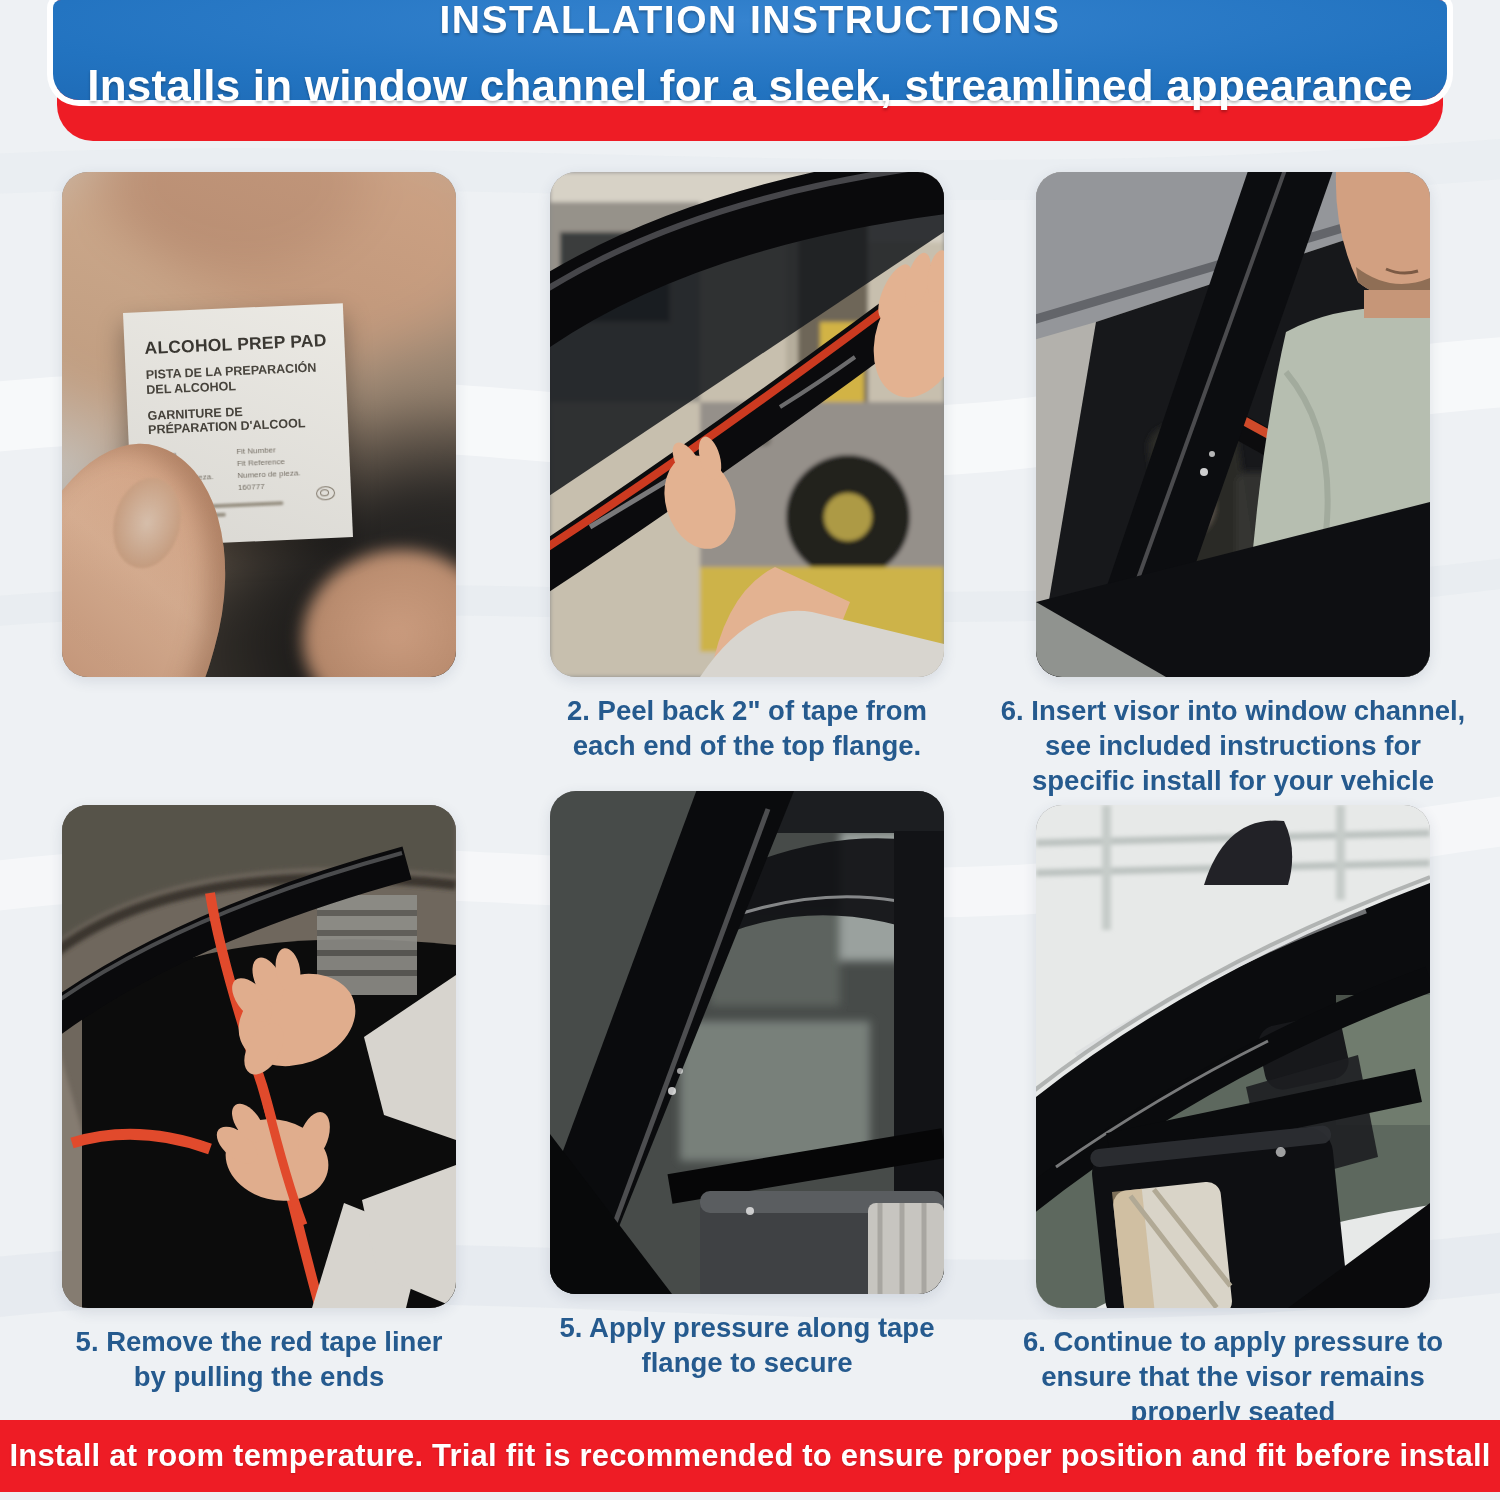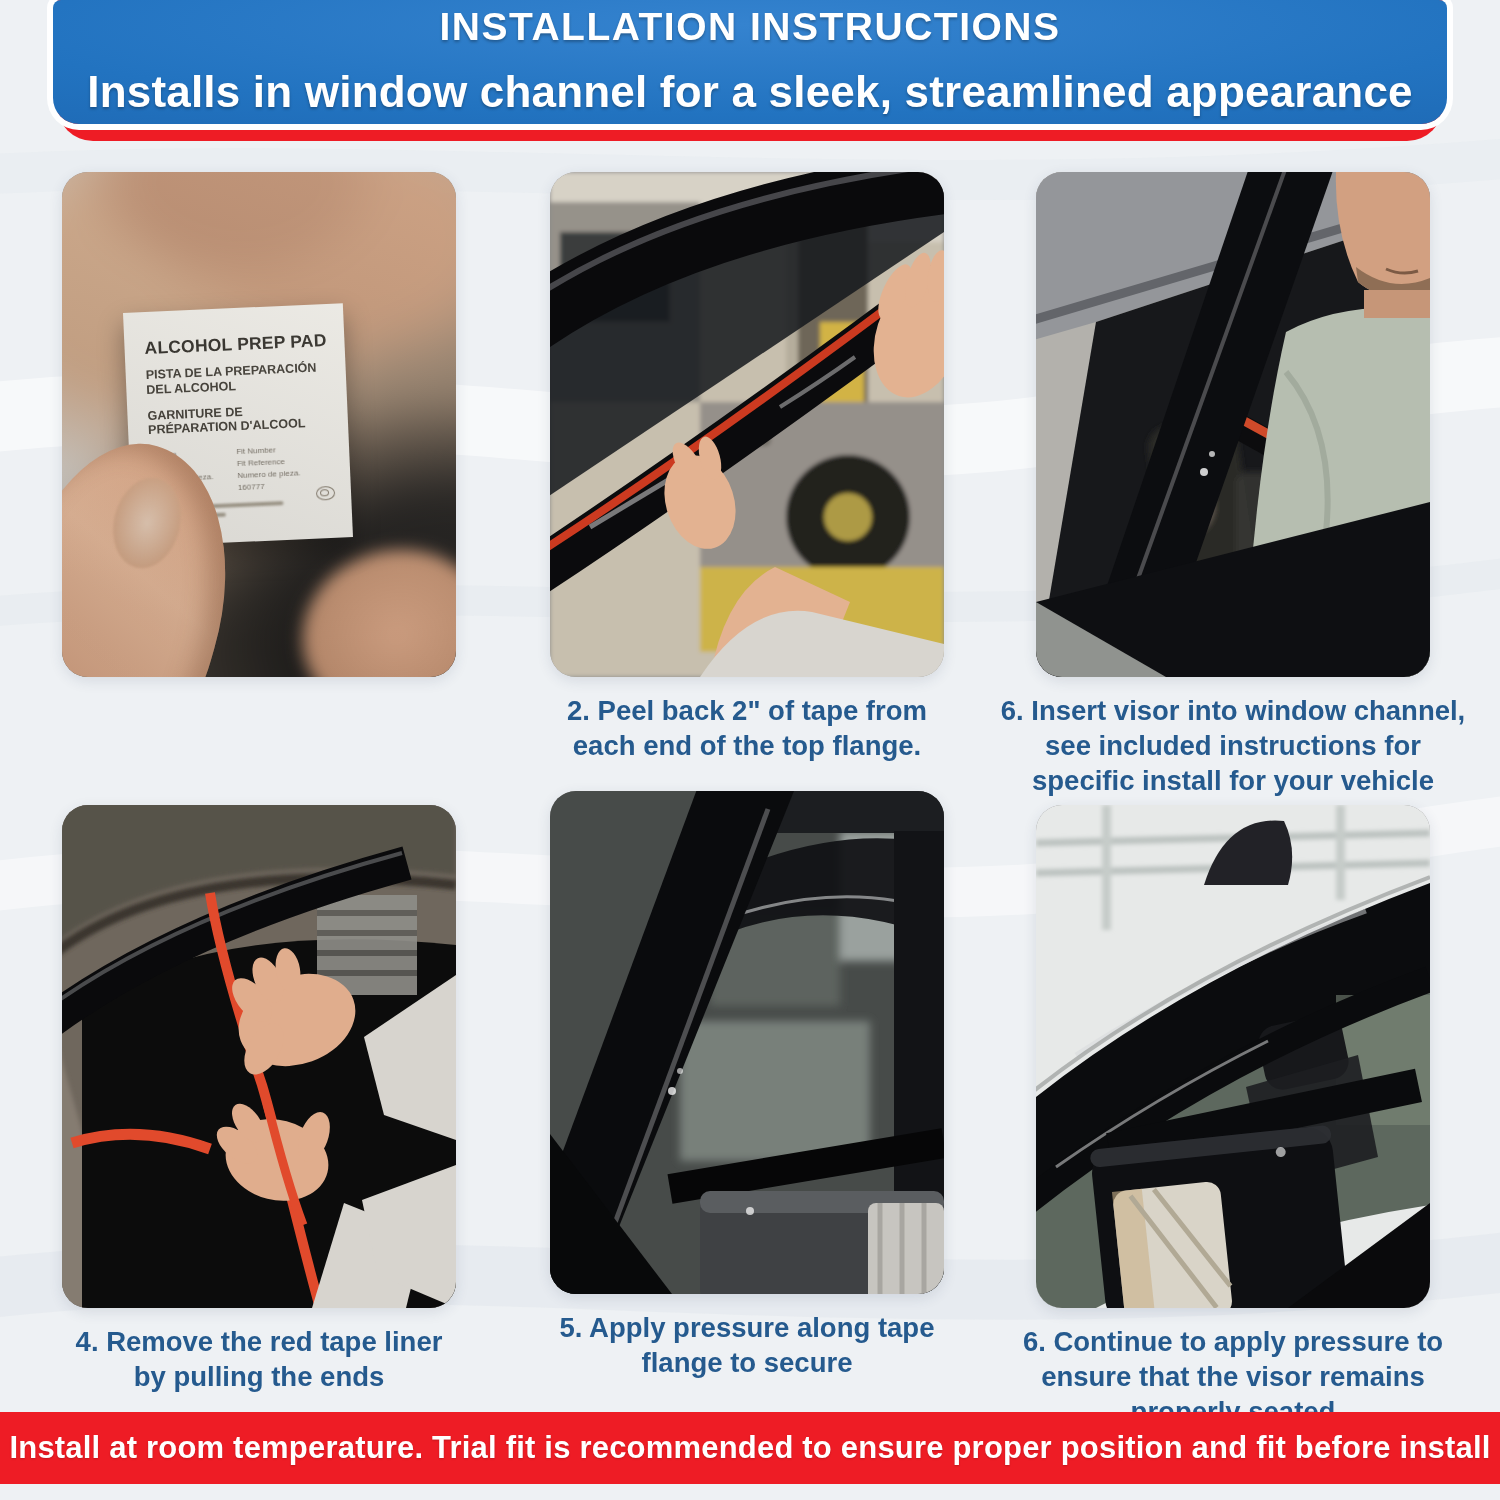--- a/index.html
+++ b/index.html
@@ -3,24 +3,24 @@
 <meta charset="utf-8">
 <style>
   html,body{margin:0;padding:0;}
   body{width:1500px;height:1500px;background:#eef1f4;font-family:"Liberation Sans",sans-serif;}
   .page{position:relative;width:1500px;height:1500px;overflow:hidden;background:#eef1f4;}
   .bg-swoosh{position:absolute;left:0;top:0;z-index:0;}
 
   
   .header-red{position:absolute;left:57px;right:57px;top:0;height:141px;
     background:#ee1c25;border-radius:0 0 36px 36px;z-index:1;}
-  .header{position:absolute;left:53px;right:53px;top:0;height:124px;z-index:2;
+  .header{position:absolute;left:53px;right:53px;top:0;height:100px;z-index:2;
     background:radial-gradient(120% 160% at 50% 20%, #3583cf 0%, #2273c0 45%, #1a5fa8 100%);
     border-radius:8px 8px 26px 26px;box-shadow:0 0 0 6px #ffffff;
-    display:flex;flex-direction:column;align-items:center;justify-content:center;
+    display:flex;flex-direction:column;align-items:center;justify-content:space-between;
     color:#fff;text-align:center;}
   .h-title{font-size:39px;font-weight:800;letter-spacing:1.5px;line-height:1.05;
     text-shadow:0 2px 3px rgba(0,0,0,.28);}
   .h-sub{font-size:44px;font-weight:700;margin-top:20px;letter-spacing:.2px;
     text-shadow:0 2px 3px rgba(0,0,0,.28);}
 
   
   .cell{position:absolute;width:394px;z-index:2;}
   .photo{position:relative;width:394px;height:505px;border-radius:26px;overflow:hidden;
     background:#888;box-shadow:0 4px 14px rgba(40,60,90,.12);}
@@ -60,21 +60,21 @@
   .p1-thumb{position:absolute;left:-45px;bottom:-95px;width:205px;height:330px;
     background:linear-gradient(25deg,#d29a79,#eec0a0 60%,#e3ab88);
     border-radius:46% 54% 42% 50%;transform:rotate(16deg);
     box-shadow:inset -14px 10px 24px rgba(120,70,40,.35);}
   .p1-thumb-nail{position:absolute;left:52px;bottom:108px;width:66px;height:92px;
     background:radial-gradient(closest-side,#eed3bd,#dcae8d);border-radius:50%;
     transform:rotate(14deg);filter:blur(1px);}
   .p1-shade{position:absolute;inset:0;background:linear-gradient(200deg,rgba(255,255,255,.08),rgba(0,0,0,.12) 85%);}
 
   
-  .footer{position:absolute;left:0;right:0;bottom:16px;height:72px;background:#ee1c25;z-index:3;
+  .footer{position:absolute;left:0;right:0;bottom:8px;height:72px;background:#ee1c25;z-index:3;
     display:flex;align-items:center;justify-content:center;}
   .footer-text{color:#fff;font-size:31px;font-weight:700;letter-spacing:.2px;
     text-shadow:0 1px 2px rgba(0,0,0,.2);}
 </style>
 </head>
 <body>
 
 <div class="page">
 
   <svg class="bg-swoosh" width="1500" height="1500" viewBox="0 0 1500 1500">
@@ -259,21 +259,21 @@
           <ellipse cx="226" cy="165" rx="12" ry="22" transform="rotate(-10 226 165)"></ellipse>
           <ellipse cx="202" cy="244" rx="16" ry="28" transform="rotate(30 202 244)"></ellipse>
           <ellipse cx="215" cy="355" rx="52" ry="40" transform="rotate(14 215 355)"></ellipse>
           <ellipse cx="175" cy="340" rx="13" ry="24" transform="rotate(-50 175 340)"></ellipse>
           <ellipse cx="186" cy="318" rx="12" ry="22" transform="rotate(-35 186 318)"></ellipse>
           <ellipse cx="252" cy="332" rx="14" ry="26" transform="rotate(20 252 332)"></ellipse>
         </g>
         <path d="M 205 298 C 215 338 226 380 241 420" stroke="#e14a2c" stroke-width="9" fill="none"></path>
       </svg>
     </div>
-    <div class="caption" style="--cw:390px">4. Remove the red tape liner by pulling the ends</div>
+    <div class="caption" style="--cw:390px">5. Remove the red tape liner by pulling the ends</div>
   </div>
 
   <div class="cell" style="left:550px;top:791px">
     <div class="photo h2">
       <svg viewBox="0 0 394 503" preserveAspectRatio="none">
         <defs>
             <filter id="b5">
               <feGaussianBlur stdDeviation="4"></feGaussianBlur>
             </filter>
           </defs>

